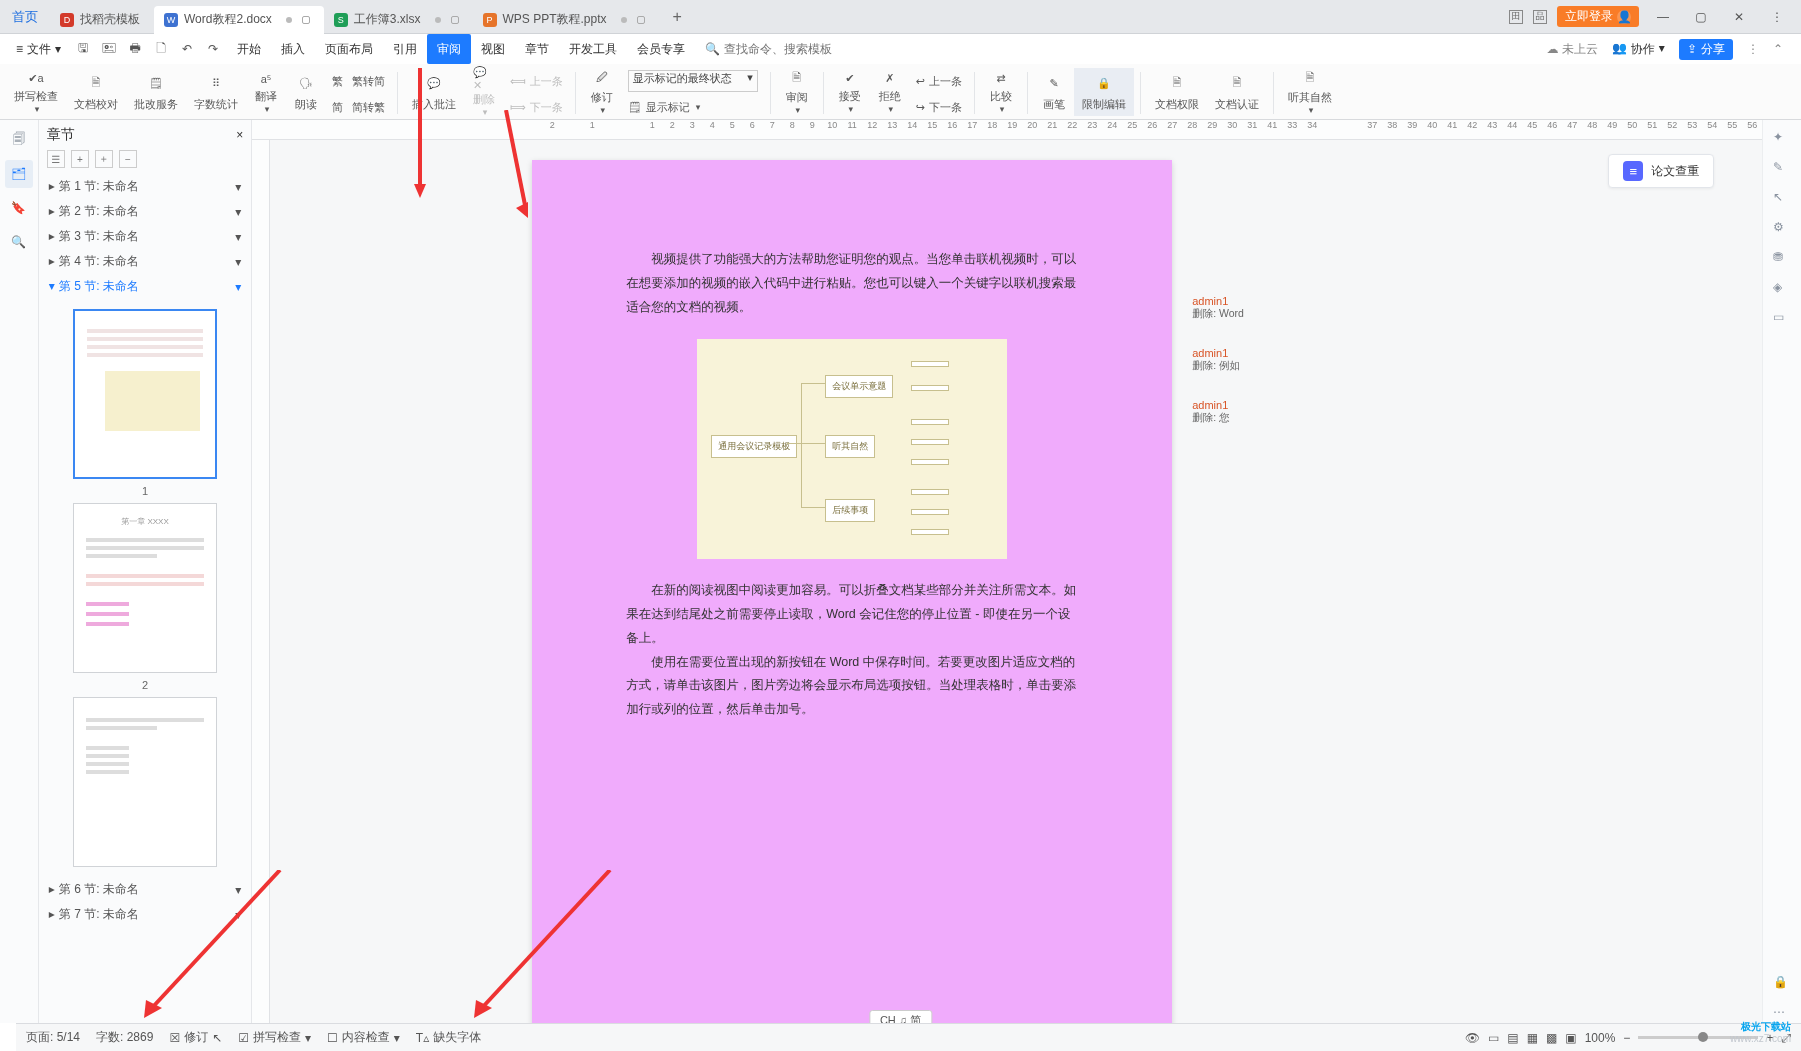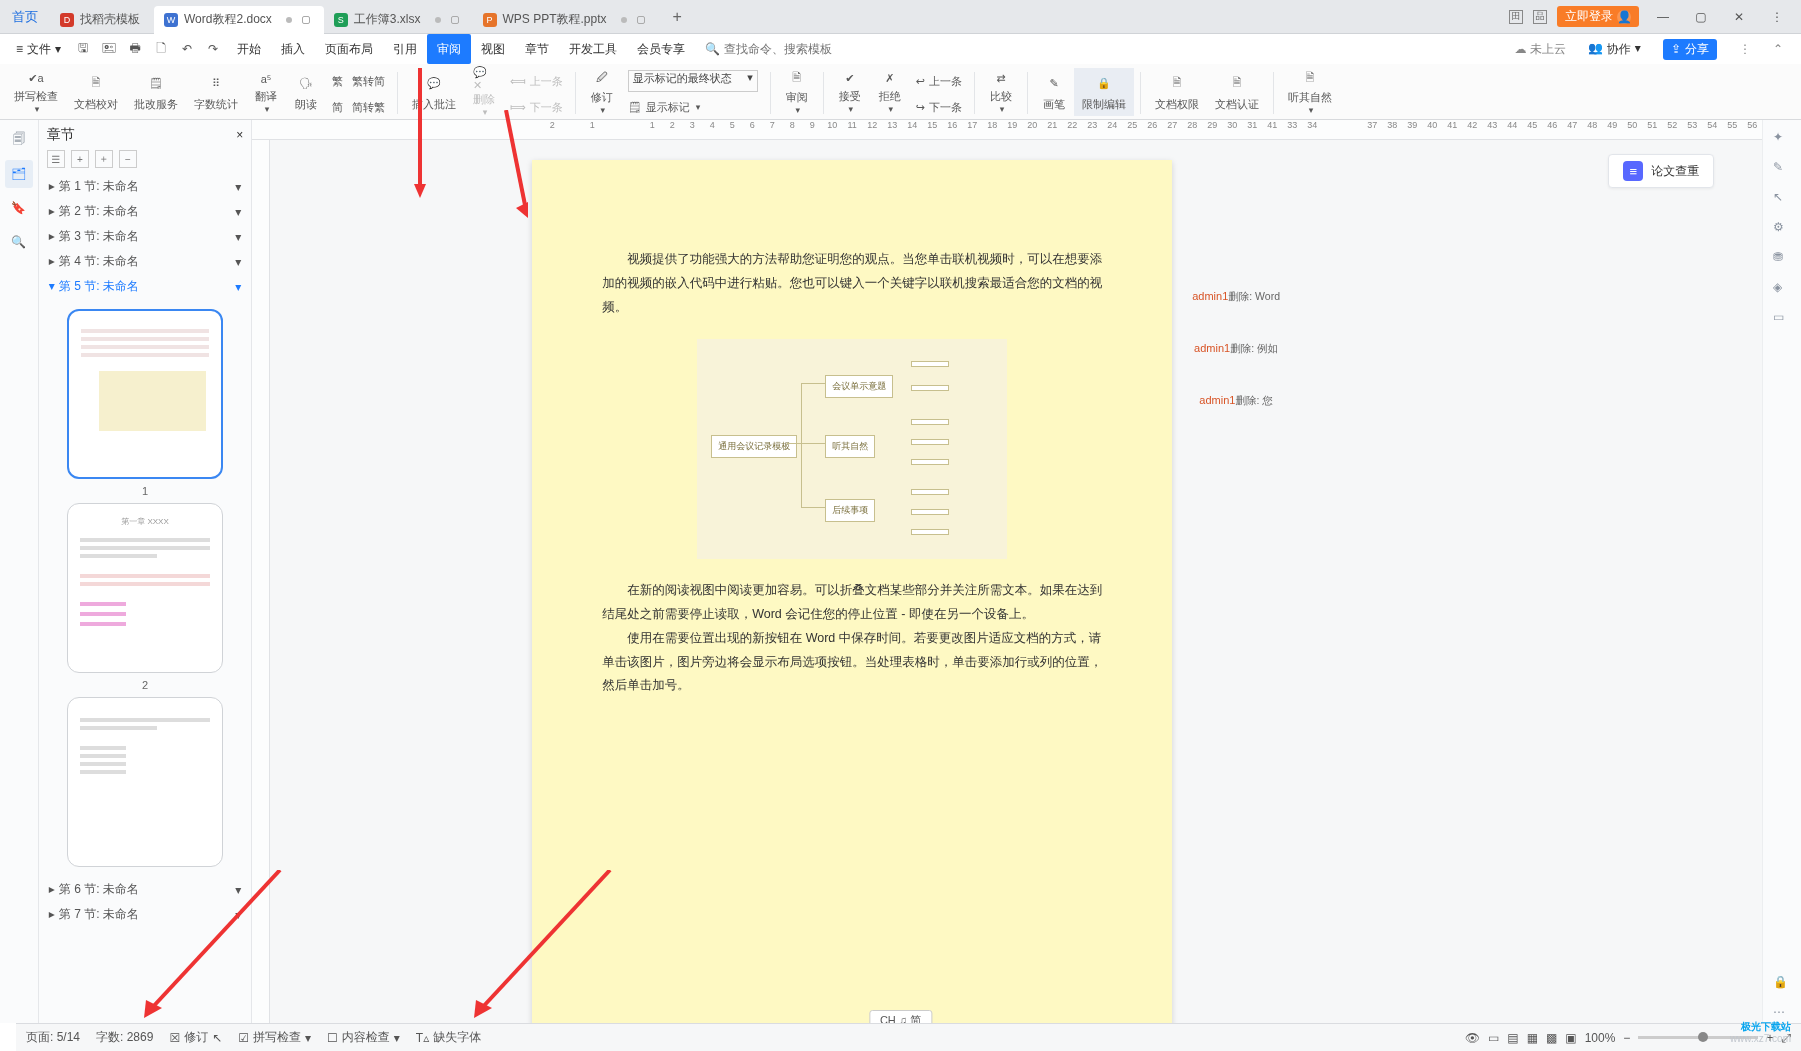--- a/index.html
+++ b/index.html
@@ -23,21 +23,21 @@
   
   .menubar { height: 30px; display: flex; align-items: center; padding: 0 8px; background: #fff; }
   .file-menu { display: flex; align-items:center; gap: 4px; padding: 0 8px; cursor:pointer; }
   .quick-icons { display:flex; gap:10px; padding: 0 6px; }
   .quick-icon { width:16px; height:16px; display:flex; align-items:center; justify-content:center; color:#555; cursor:pointer; }
   .menu-item { padding: 0 10px; cursor:pointer; color:#333; height: 100%; display:flex; align-items:center;}
   .menu-item.active { background:#1d7bff; color:#fff; border-radius:2px; }
   .search-box { margin-left: 10px; display:flex; align-items:center; color:#999; gap:4px; }
   .search-box input { border:none; outline:none; width:140px; color:#333; font-size:12px; }
   .menu-spacer { flex:1; }
-  .menubar-right { display:flex; align-items:center; gap:22px; padding-right:10px;margin-left:16px; }
+  .menubar-right { display:flex; align-items:center; gap:14px; padding-right:10px;margin-left:16px; }
   .share-btn { background:#1d7bff; color:#fff; padding:2px 8px; border-radius:3px; display:flex; align-items:center; gap:4px; cursor:pointer;}
   .cloud-text { color:#888; }
 
   
   .ribbon { height: 56px; background:#fbfbfb; display:flex; align-items:flex-start; border-bottom:1px solid #d8dadd; padding: 4px 6px 2px; }
   .ribbon-sep { width:1px; height:42px; background:#e3e5e8; margin: 4px 6px; }
   .rib-btn { display:flex; flex-direction:column; align-items:center; justify-content:center; padding: 2px 8px; cursor:pointer; color:#585858; font-size:11px; height:48px; min-width:40px;}
   .rib-btn.disabled { color:#bdbdbd; }
   .rib-btn.highlight { background:#e9edf3; }
   .rib-ico { width:22px; height:22px; margin-bottom:2px; display:flex; align-items:center; justify-content:center; }
@@ -56,41 +56,41 @@
   .sidebar { width: 220px; background:#fafbfc; border-right:1px solid #e5e7ea; display:flex; flex-direction:column; }
   .side-head { display:flex; align-items:center; justify-content:space-between; padding:6px 8px; }
   .side-head h3 { font-size:14px; font-weight:500; }
   .side-toolbar { display:flex; gap:6px; padding:0 8px 6px; }
   .side-toolbox { width:18px; height:18px; border:1px solid #ccc; display:flex; align-items:center; justify-content:center; font-size:10px; color:#777; cursor:pointer;}
   .section-list { overflow:auto; }
   .section-item { display:flex; align-items:center; padding:4px 10px; cursor:pointer; color:#555; font-size:12px; justify-content:space-between;}
   .section-item.active { color:#1d7bff; }
   .section-item .tri { width:10px; display:inline-block; }
   .thumbs { display:flex; flex-direction:column; align-items:center; gap:6px; padding:10px; }
-  .thumb { width:156px; height:170px; border:1px solid #d0d3d7; background:#fff; border-radius:12px; display:flex; align-items:center; justify-content:center; overflow:hidden; position:relative;}
+  .thumb { width:144px; height:170px; border:1px solid #d0d3d7; background:#fff; border-radius:0; display:flex; align-items:center; justify-content:center; overflow:hidden; position:relative;}
   .thumb.sel { border:2px solid #3a87f2; }
   .thumb .fake-ln { position:absolute; left:12px; right:12px; height:4px; background:#f0e3e3; }
   .thumb-label { font-size:11px; color:#666; }
 
   .ruler-area { display:flex; flex-direction:column; flex:1; background:#f6f7f8; position:relative; }
   .h-ruler { height: 20px; background:#fcfdfd; border-bottom:1px solid #e0e2e5; display:flex; padding-left:290px; font-size:9px; color:#888; }
   .h-ruler span { width:20px; display:inline-block; text-align:center; }
   .doc-viewport { flex:1; overflow:auto; position:relative; }
   .v-ruler { position:absolute; left: 0; top:0; bottom:0; width:18px; background:#fcfdfd; border-right:1px solid #e0e2e5; }
-  .page { position:absolute; left: 280px; top:20px; width:640px; height: 880px; background:#fef9c3; box-shadow: 0 2px 6px rgba(0,0,0,0.15); padding: 88px 70px; font-size:12.5px; line-height:1.9; color:#333; font-family: "SimSun","Microsoft YaHei",serif;}
+  .page { position:absolute; left: 280px; top:20px; width:640px; height: 880px; background:#f0abfc; box-shadow: 0 2px 6px rgba(0,0,0,0.15); padding: 88px 94px; font-size:12.5px; line-height:1.9; color:#333; font-family: "SimSun","Microsoft YaHei",serif;}
   .page p { text-indent: 2em; }
   .page .change-bar { border-left: 2px solid #c0392b; padding-left: 6px; margin-left:-10px; }
   .page .red-del { color:#b93a24; text-decoration: line-through; }
   .page .red-ul { color:#b93a24; text-decoration: underline; }
   .page .blue-ul { color:#2a57b1; text-decoration: underline; }
   .doc-chart { width: 310px; height: 220px; background:#f8f3d9; margin: 20px auto; position:relative; }
   .dc-box { position:absolute; border:1px solid #c7bf8e; background:#fff; font-size:9px; display:flex; align-items:center; justify-content:center; padding:2px 6px; color:#7a6f3c;}
   .dc-line { position:absolute; background:#c7bf8e; }
   .comments-gutter { position:absolute; left: 940px; top: 150px; font-size:10.5px; color:#666; }
-  .comment-entry { margin-bottom: 16px; height: 36px; display:flex; flex-direction:row; justify-content:center;}
+  .comment-entry { margin-bottom: 16px; height: 36px; display:flex; flex-direction:column; justify-content:center;}
   .comment-entry .u { color:#d85426; font-size:11px; }
 
   .right-float { position:absolute; top: 34px; right: 48px; }
   .thesis-btn { background:#fff; border:1px solid #e2e5ea; border-radius:4px; padding:6px 14px; display:flex; align-items:center; gap:8px; font-size:12px; box-shadow:0 1px 3px rgba(0,0,0,0.06); cursor:pointer;}
   .thesis-ico { width:20px; height:20px; background:#5868ff; border-radius:4px; display:flex; align-items:center; justify-content:center; color:#fff; font-size:13px;}
 
   .right-rail { width: 40px; background:#fafbfc; border-left:1px solid #eceef0; display:flex; flex-direction:column; align-items:center; padding-top:10px; gap:12px;}
   .right-rail .ricon { width:18px; height:18px; color:#8a93a0; cursor:pointer;}
   .right-rail .gap { flex:1; }
 

